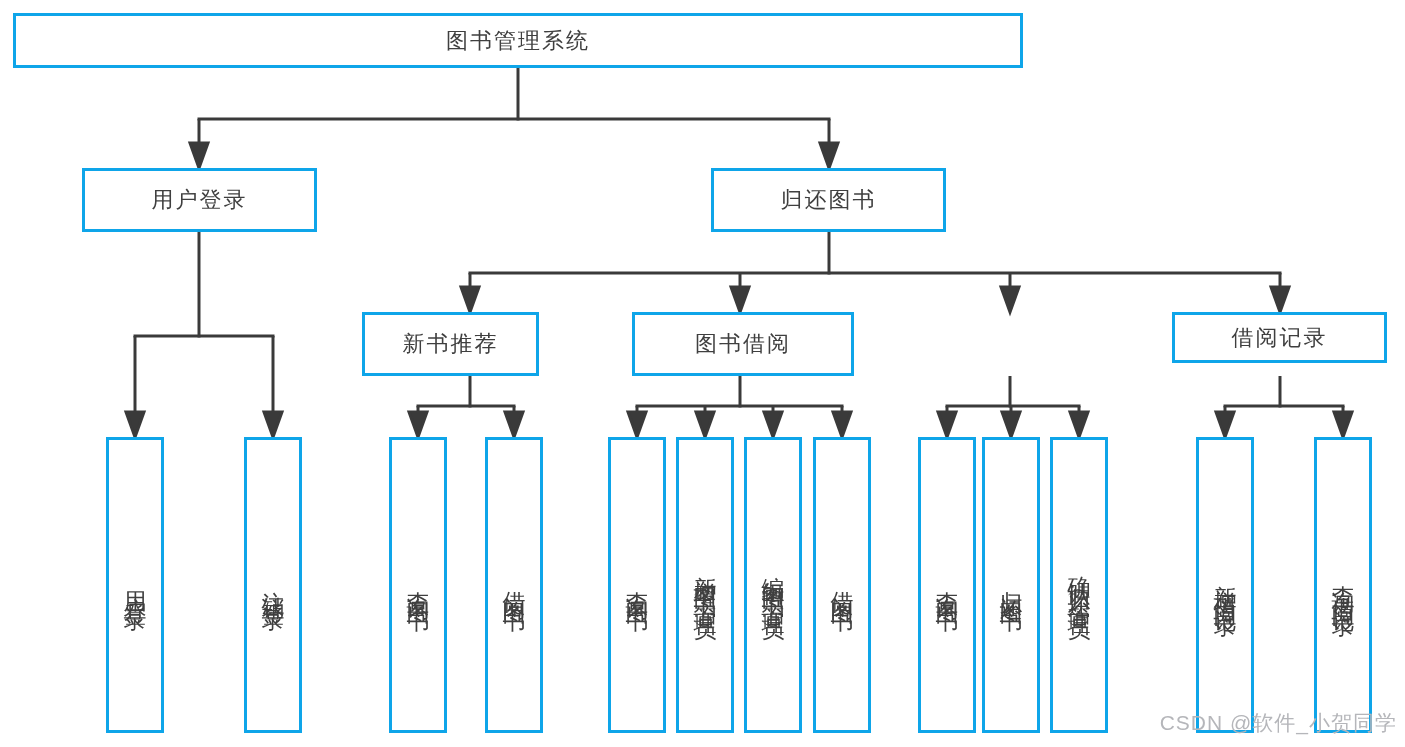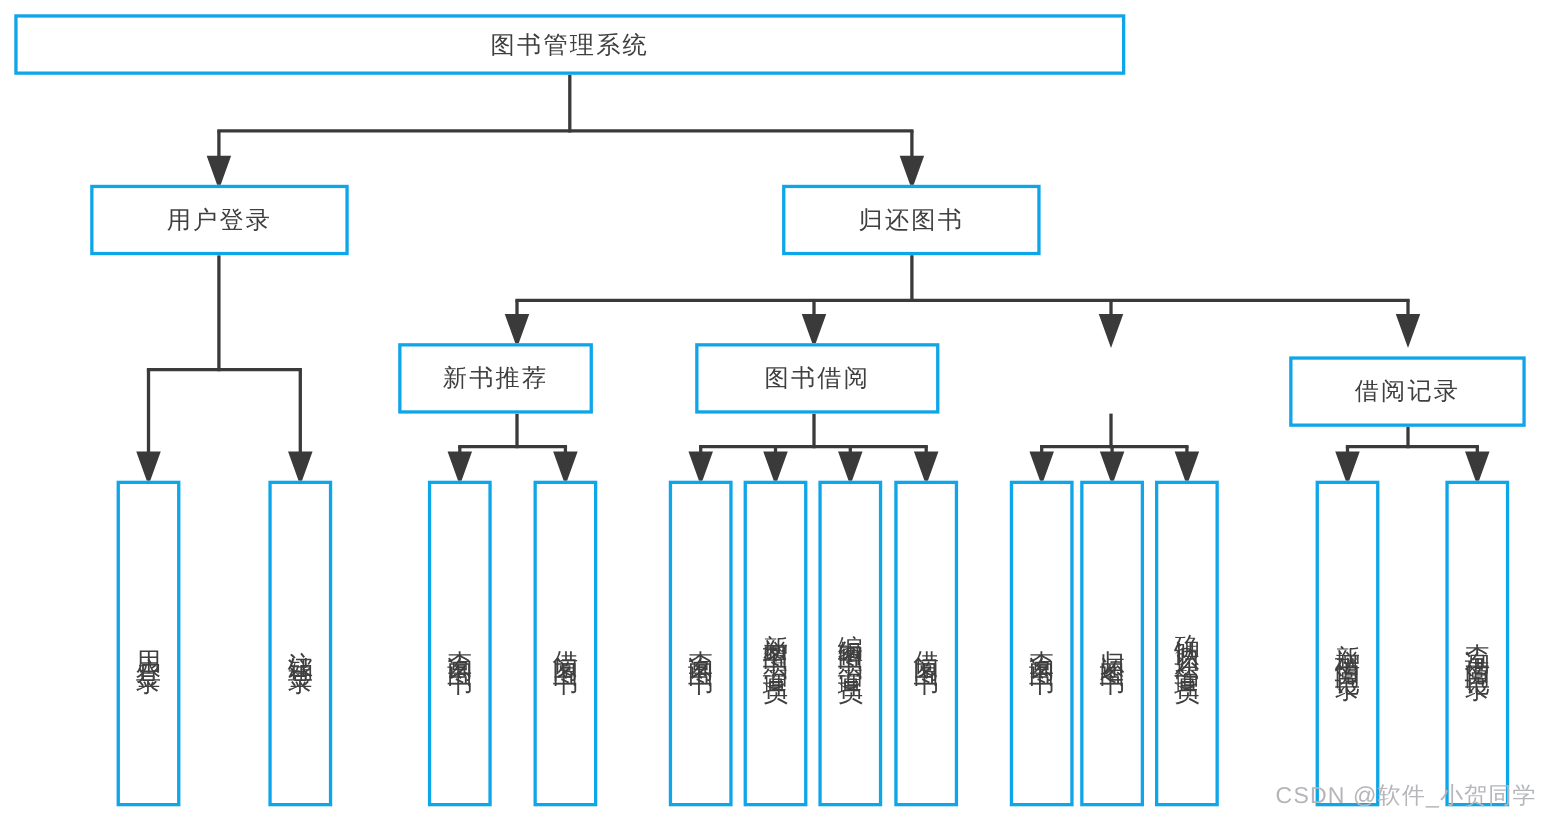--- a/index.html
+++ b/index.html
@@ -138,21 +138,21 @@
   <div class="node h" style="left:711px;top:168px;width:235px;height:64px">
     <span class="lbl">归还图书</span>
   </div>
 
   <div class="node h" style="left:362px;top:312px;width:177px;height:64px">
     <span class="lbl">新书推荐</span>
   </div>
   <div class="node h" style="left:632px;top:312px;width:222px;height:64px">
     <span class="lbl">图书借阅</span>
   </div>
-  <div class="node h" style="left:1172px;top:324px;width:215px;height:64px">
+  <div class="node h" style="left:1172px;top:312px;width:215px;height:51px">
     <span class="lbl">借阅记录</span>
   </div>
 
   <div class="node v" style="left:106px;top:437px;width:58px;height:296px">
     <span class="lbl">用户登录</span>
   </div>
   <div class="node v" style="left:244px;top:437px;width:58px;height:296px">
     <span class="lbl">注销登录</span>
   </div>
 

